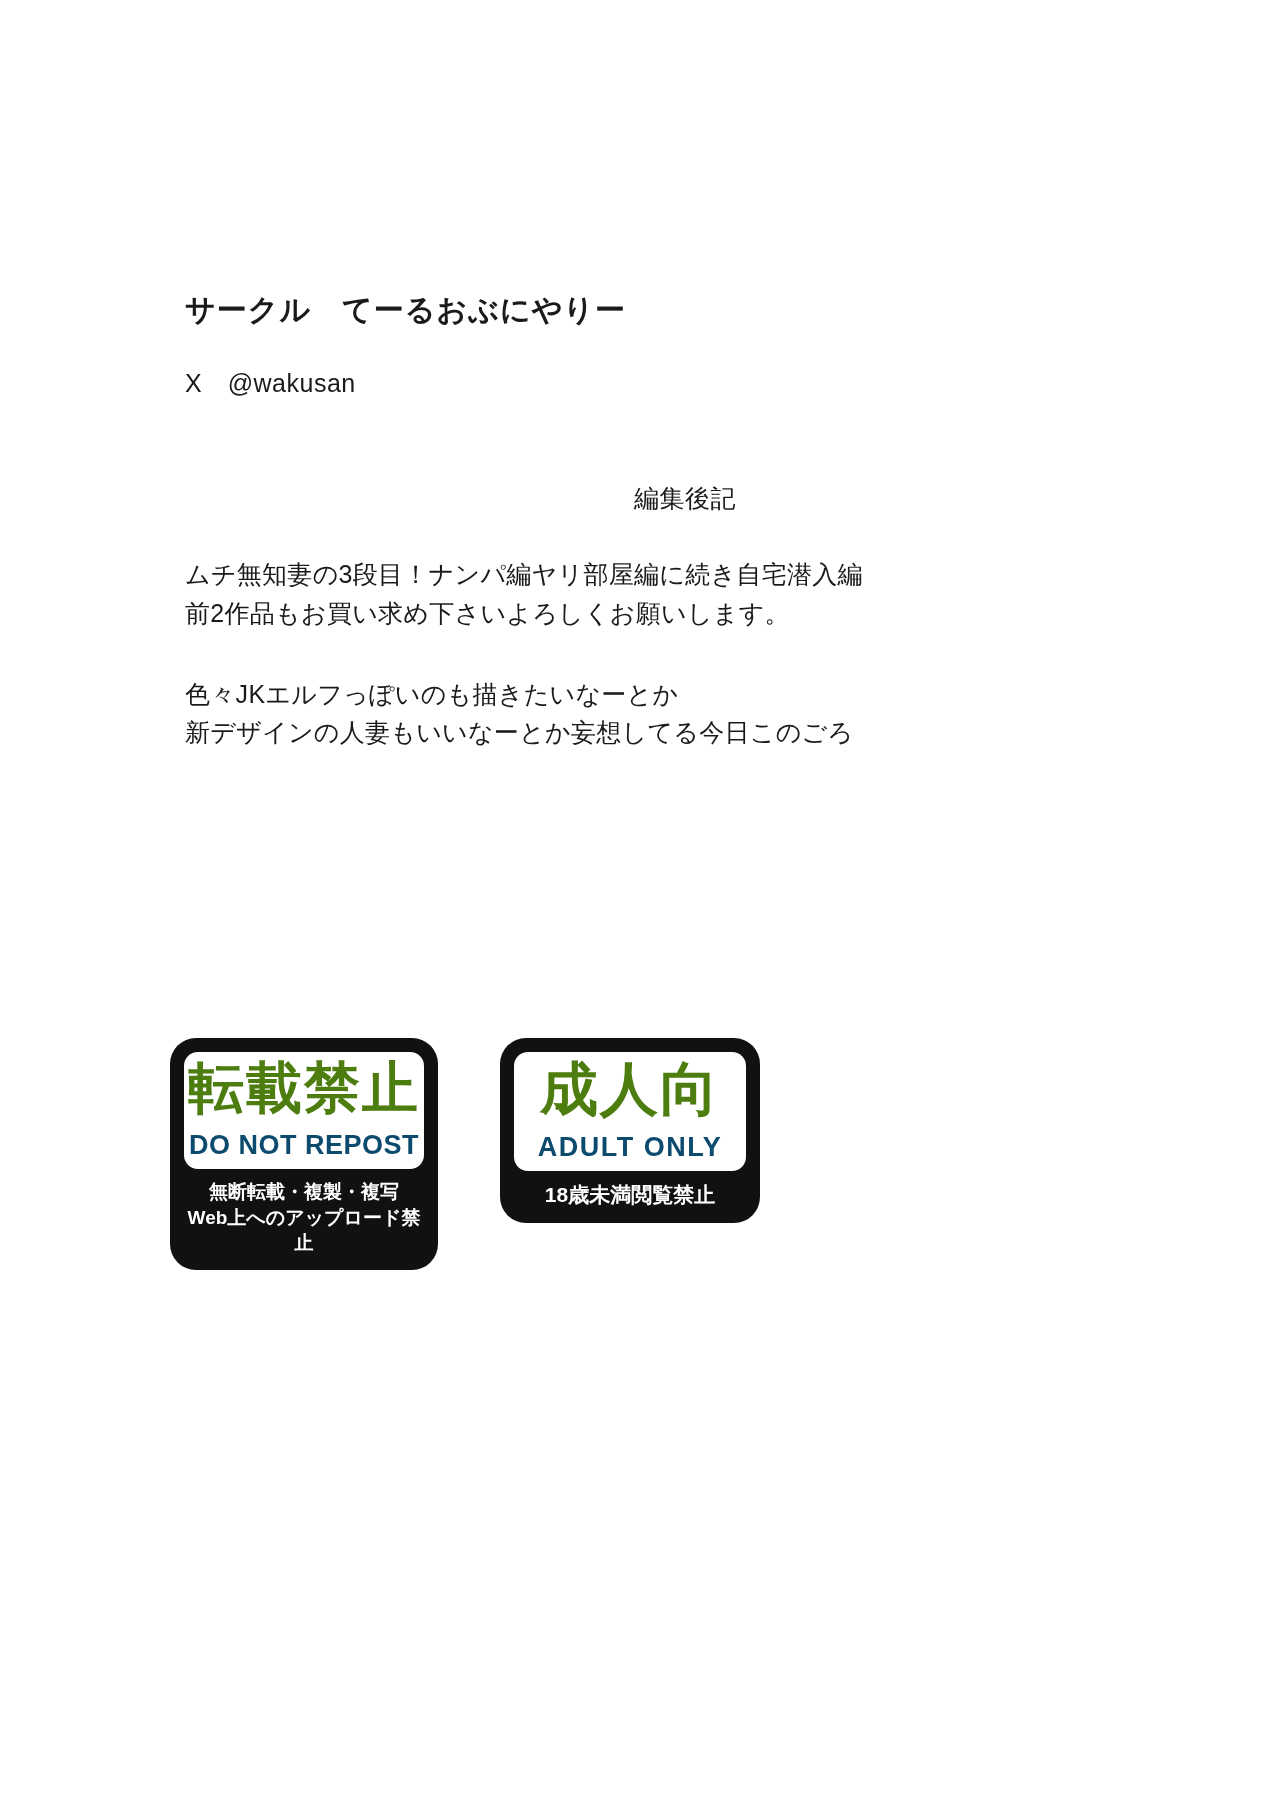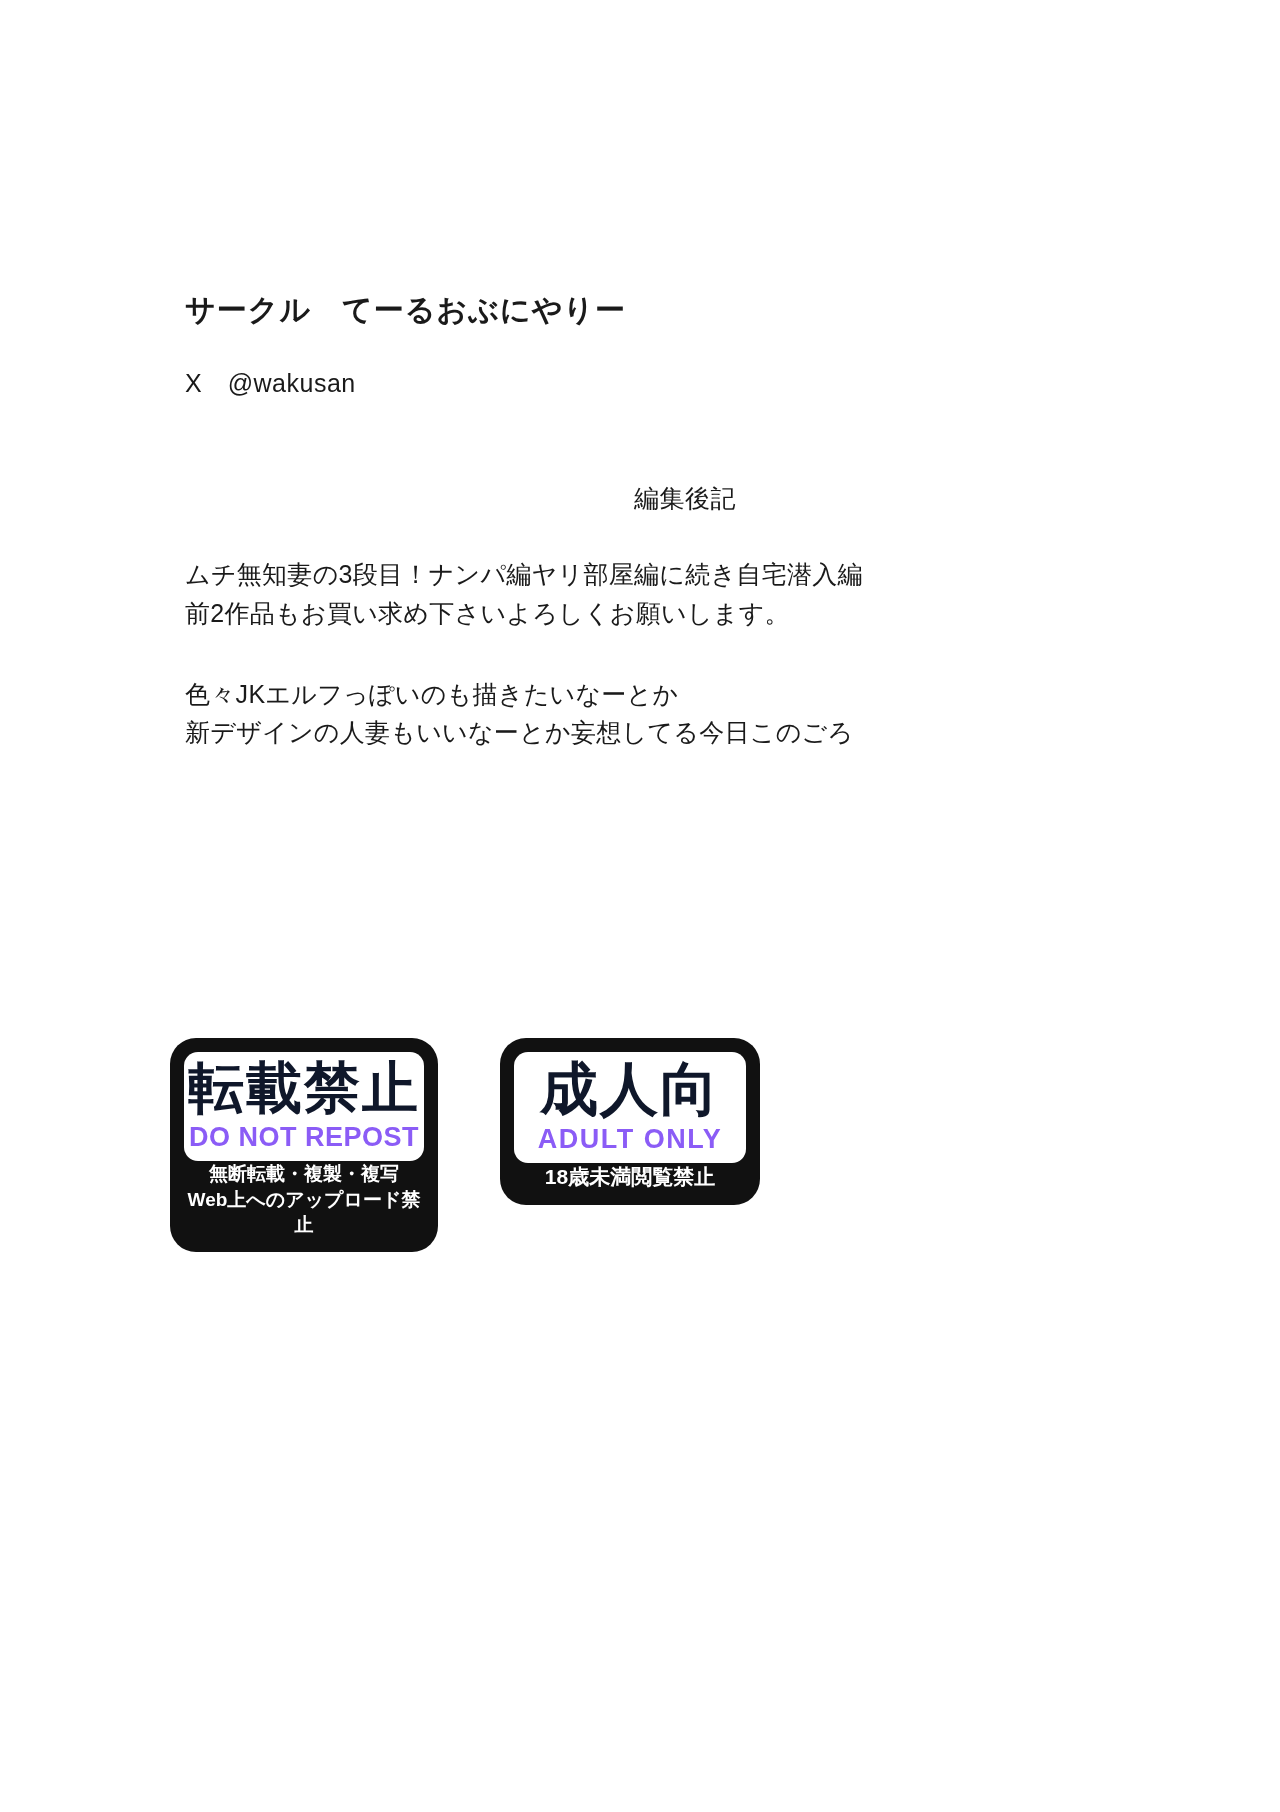--- a/index.html
+++ b/index.html
@@ -79,38 +79,39 @@
   .stamp-inner {
     background: #ffffff;
     border-radius: 14px;
     padding: 8px 12px 10px 12px;
     display: flex;
     flex-direction: column;
     align-items: center;
     justify-content: center;
   }
   .stamp-main {
-    color: #0f172a;
+    color: #4d7c0f;
     font-weight: bold;
     line-height: 1;
     letter-spacing: 2px;
     white-space: nowrap;
   }
   .stamp-sub {
-    color: #8b5cf6;
+    color: #0c4a6e;
     font-weight: bold;
     line-height: 1;
     white-space: nowrap;
-    margin-top: 8px;
+    margin-top: 16px;
   }
   .stamp-foot {
     color: #ffffff;
     font-weight: bold;
     text-align: center;
     line-height: 1.35;
+    margin-top: 10px;
     white-space: pre-line;
   }
 
   
   #stamp-repost { width: 268px; }
   #stamp-repost .stamp-main { font-size: 56px; }
   #stamp-repost .stamp-sub { font-size: 27px; letter-spacing: 0.5px; }
   #stamp-repost .stamp-foot { font-size: 19px; }
 
   

